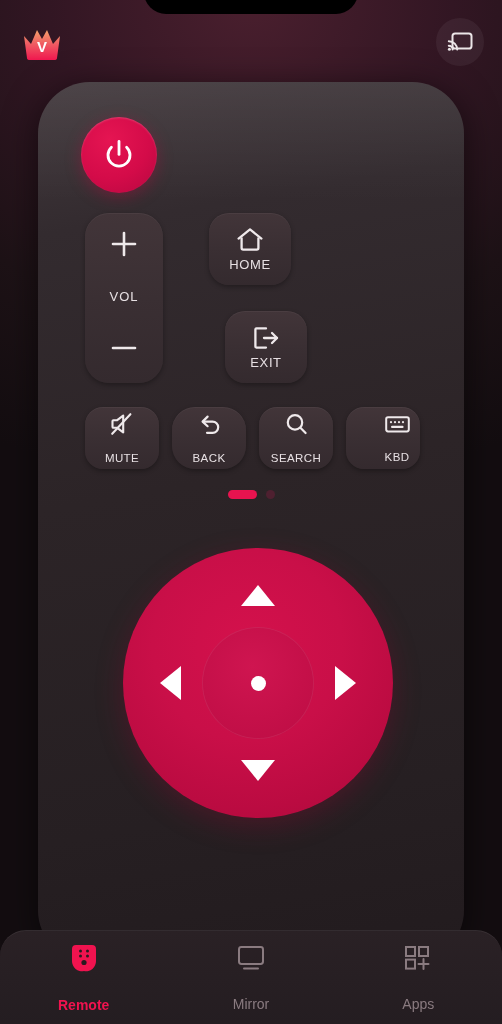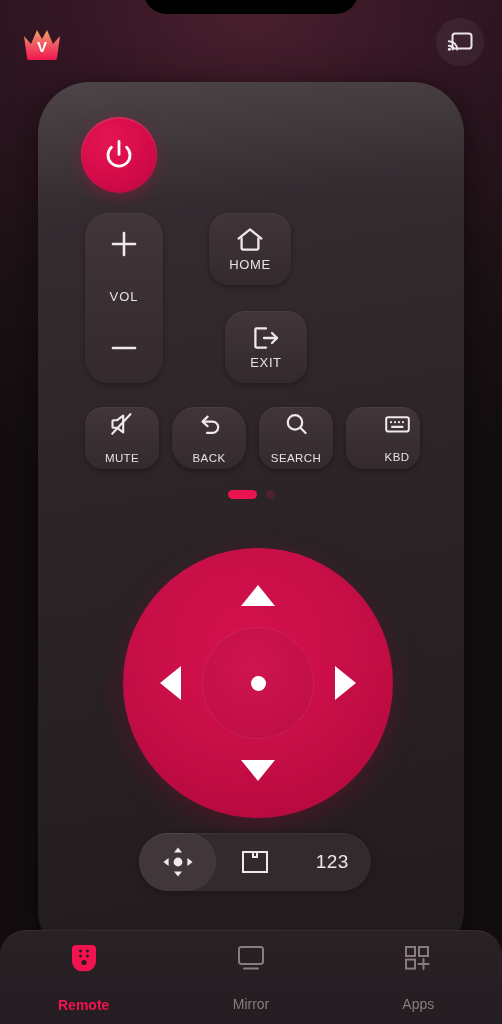--- a/index.html
+++ b/index.html
@@ -358,38 +358,20 @@
     <div class="dpad">
       <div class="arrow up"></div>
       <div class="arrow down"></div>
       <div class="arrow left"></div>
       <div class="arrow right"></div>
       <div class="dpad-inner">
         <div class="ok-dot"></div>
       </div>
     </div>
 
-    <div class="seg-pill">
-      <div class="seg sel">
-        <svg width="42" height="42" viewBox="0 0 42 42">
-          <circle cx="21" cy="21" r="4.4" fill="#efe9eb"></circle>
-          <path d="M21 6.4 L25 11.6 L17 11.6 Z" fill="#efe9eb"></path>
-          <path d="M21 35.6 L17 30.4 L25 30.4 Z" fill="#efe9eb"></path>
-          <path d="M6.4 21 L11.6 17 L11.6 25 Z" fill="#efe9eb"></path>
-          <path d="M35.6 21 L30.4 25 L30.4 17 Z" fill="#efe9eb"></path>
-        </svg>
-      </div>
-      <div class="seg">
-        <svg width="30" height="28" viewBox="0 0 30 28">
-          <rect x="3" y="4" width="24" height="20" fill="none" stroke="#efe9eb" stroke-width="2"></rect>
-          <path d="M13 4 V9 H17 V4" fill="none" stroke="#efe9eb" stroke-width="2"></path>
-        </svg>
-      </div>
-      <div class="seg">123</div>
-    </div>
 
   </div>
 
   <div class="bottom-nav">
 
     <div class="nav-item active">
       <svg width="28" height="30" viewBox="0 0 28 30">
         <path d="M6 2 H22 a4 4 0 0 1 4 4 V18 a10 10 0 0 1 -12 10 A10 10 0 0 1 2 18 V6 a4 4 0 0 1 4 -4 Z" fill="#f0134f"></path>
         <circle cx="10.5" cy="8" r="1.5" fill="#2a1a20"></circle>
         <circle cx="17.5" cy="8" r="1.5" fill="#2a1a20"></circle>

